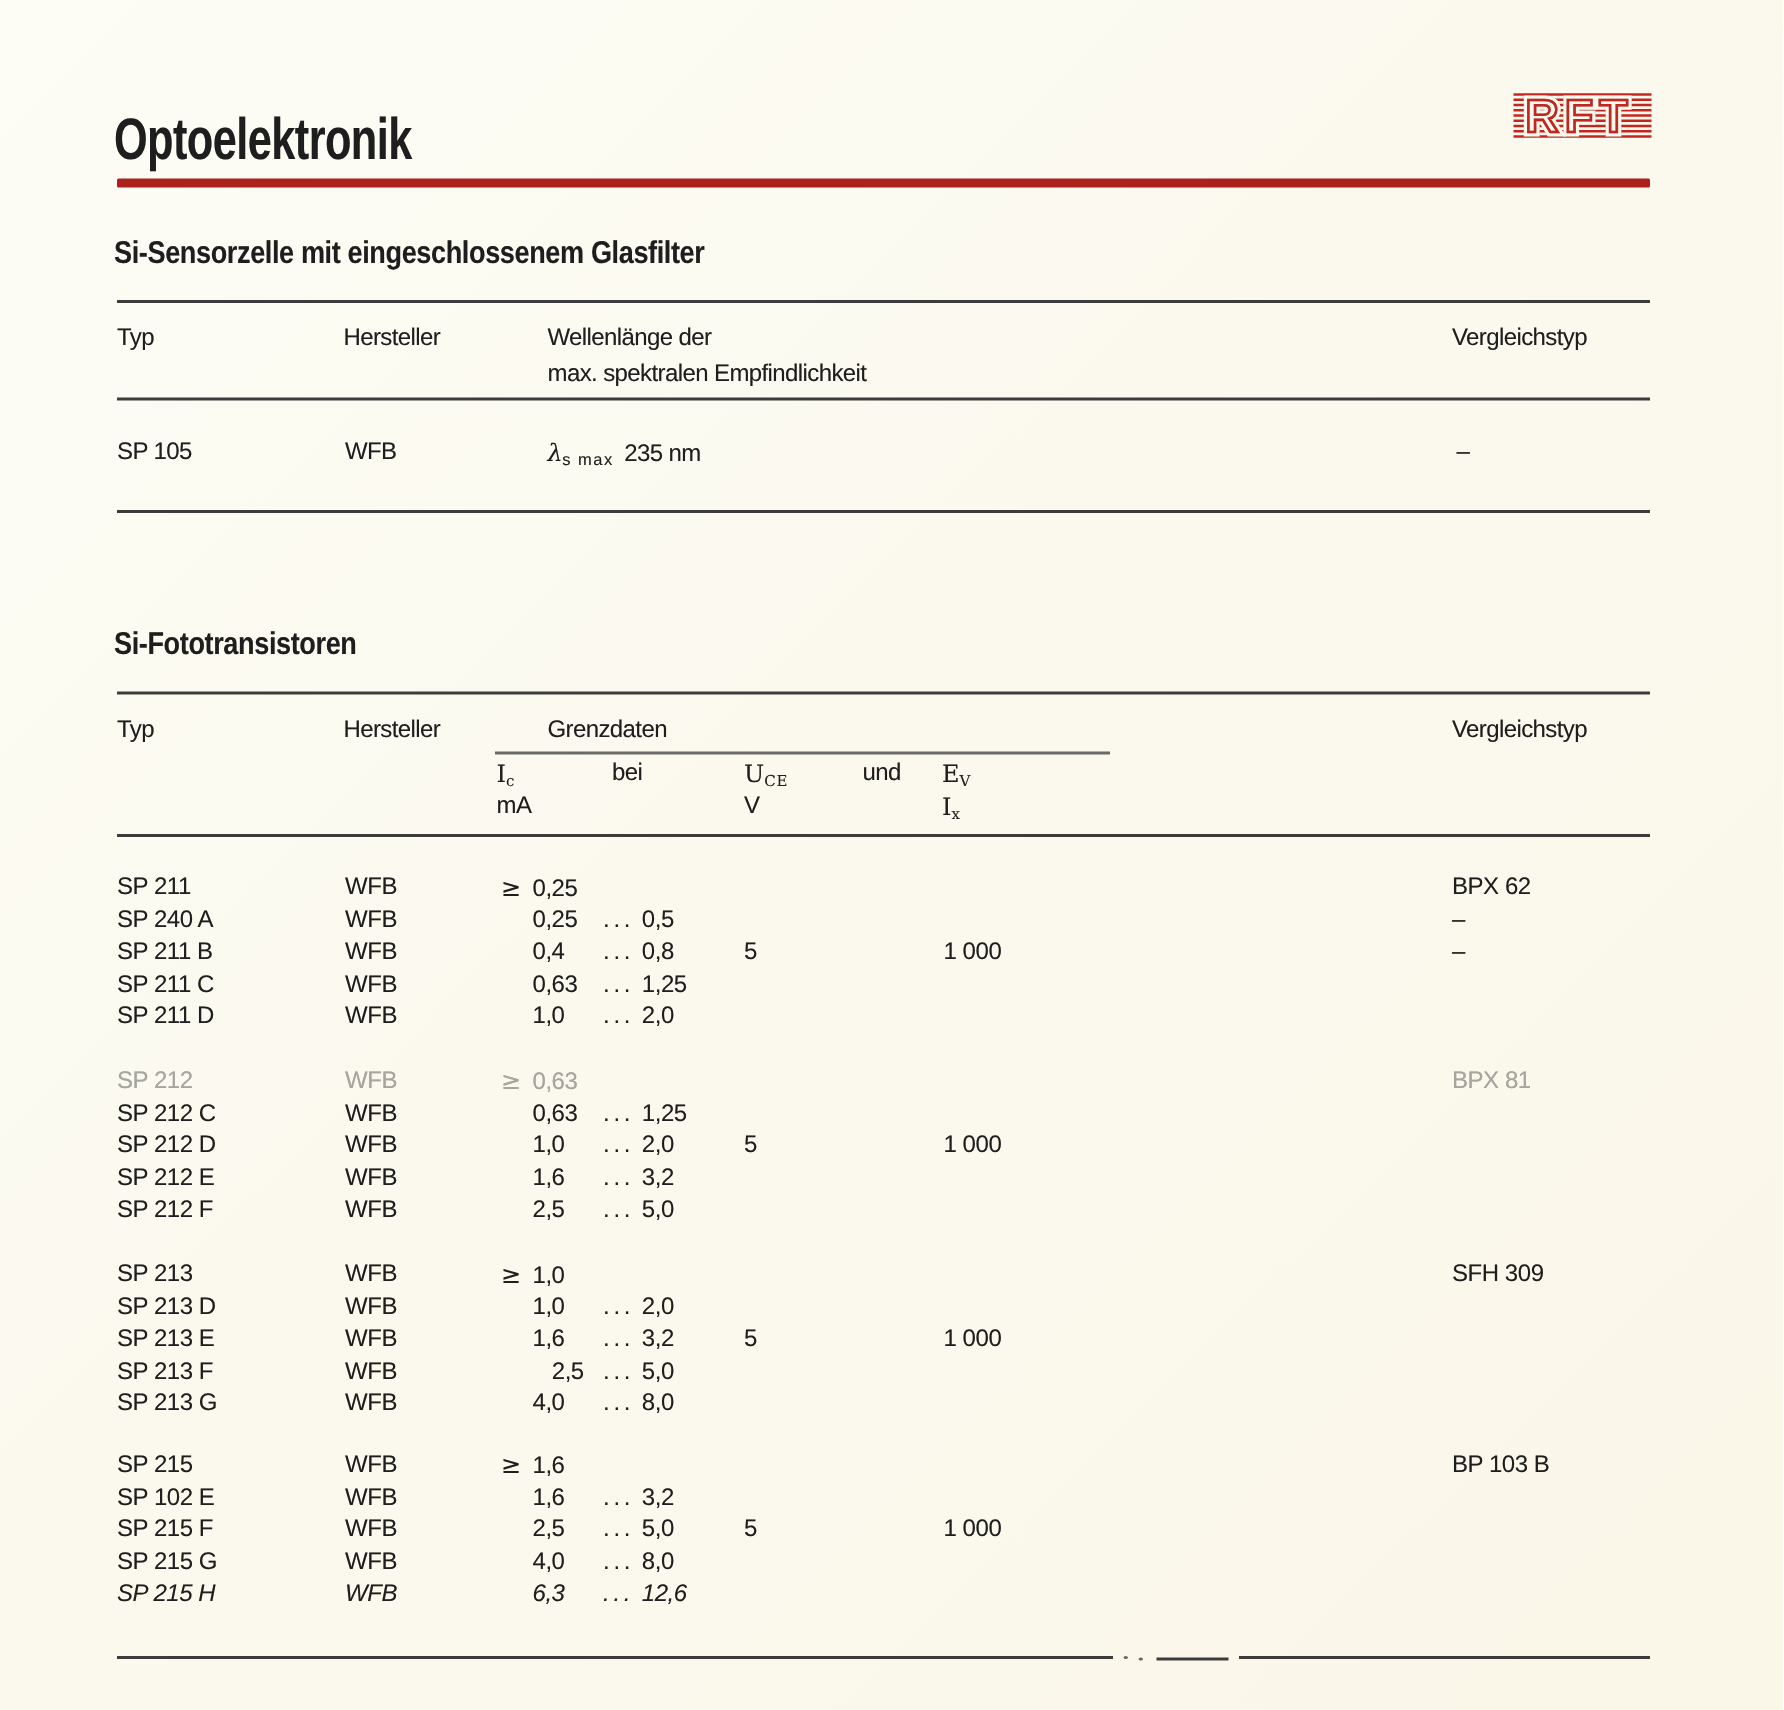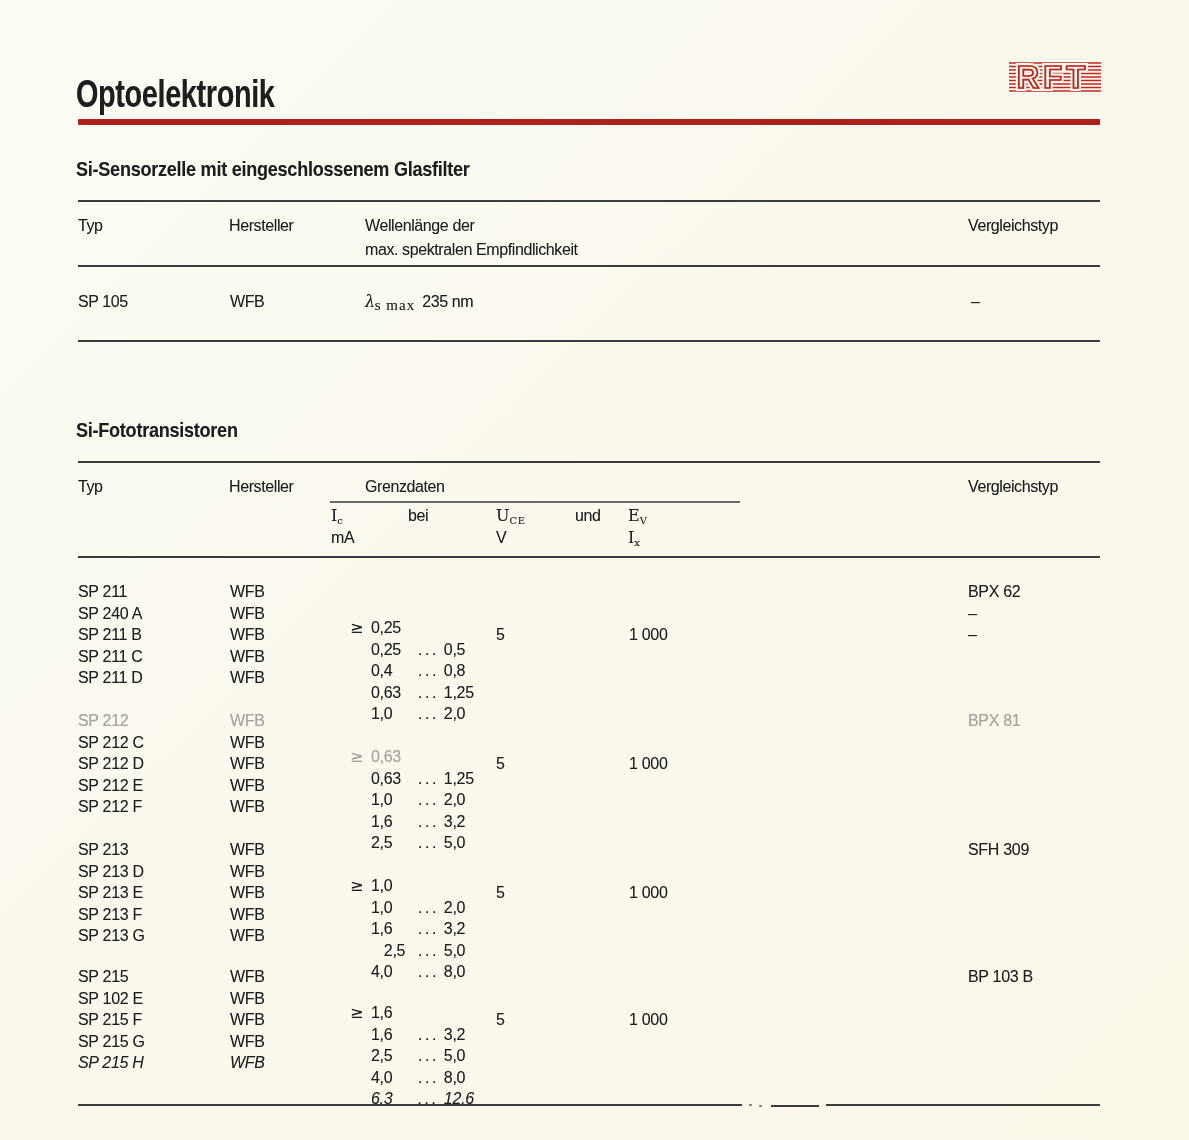--- a/index.html
+++ b/index.html
@@ -40,27 +40,27 @@
   .c-typ{left:78px;}  .c-her{left:230px;} .c-gd{left:330px;margin-left:35px;}
   .c-uce{left:496px;} .c-ev{left:629px;text-align:center;}  .c-ver{left:968px;}
   .hdr-l1{top:216px;} .hdr-l2{top:240px;}
   .t1-row{top:292px;}
   .t2-hdr{top:477px;}
   .sub1{top:506px;} .sub2{top:528px;}
 
   .sym{font-family:"DejaVu Serif","Liberation Serif",serif;font-size:16px;letter-spacing:0;}
   .sym sub{font-size:10px;letter-spacing:.5px;vertical-align:-3px;}
   .lambda{font-family:"DejaVu Serif","Liberation Serif",serif;font-style:italic;}
-  .lsub{font-size:15px;letter-spacing:1px;vertical-align:-3px;margin-right:7px;font-family:Liberation Serif, serif;text-align:right;}
+  .lsub{font-size:11px;letter-spacing:1px;vertical-align:-3px;margin-right:7px;font-family:Liberation Sans, sans-serif;text-align:right;}
 
   
   .grp{position:absolute;left:0;width:1189px;}
   .row{position:absolute;left:0;width:1189px;height:21px;line-height:21px;font-size:16px;letter-spacing:-.3px;}
   .row>span{position:absolute;top:0;white-space:pre;}
-  .row .c-ic{left:350px;margin-top:36px;}
+  .row .c-ic{left:334px;}
   .row .c-ic span{position:static;display:inline-block;white-space:pre;}
   .row .ge{width:21px;font-family:"DejaVu Sans",sans-serif;letter-spacing:0;}
   .row .von{width:47px;}
   .row .dots{letter-spacing:2.5px;padding-right:5px;}
   .faded{color:#92928c;opacity:.8;filter:blur(.35px);}
 
   
   .b-seg{height:2px;background:#3c3c3c;}
   .b1{left:78px;top:1104px;width:664px;}
   .b2{left:771px;top:1105px;width:48px;}

